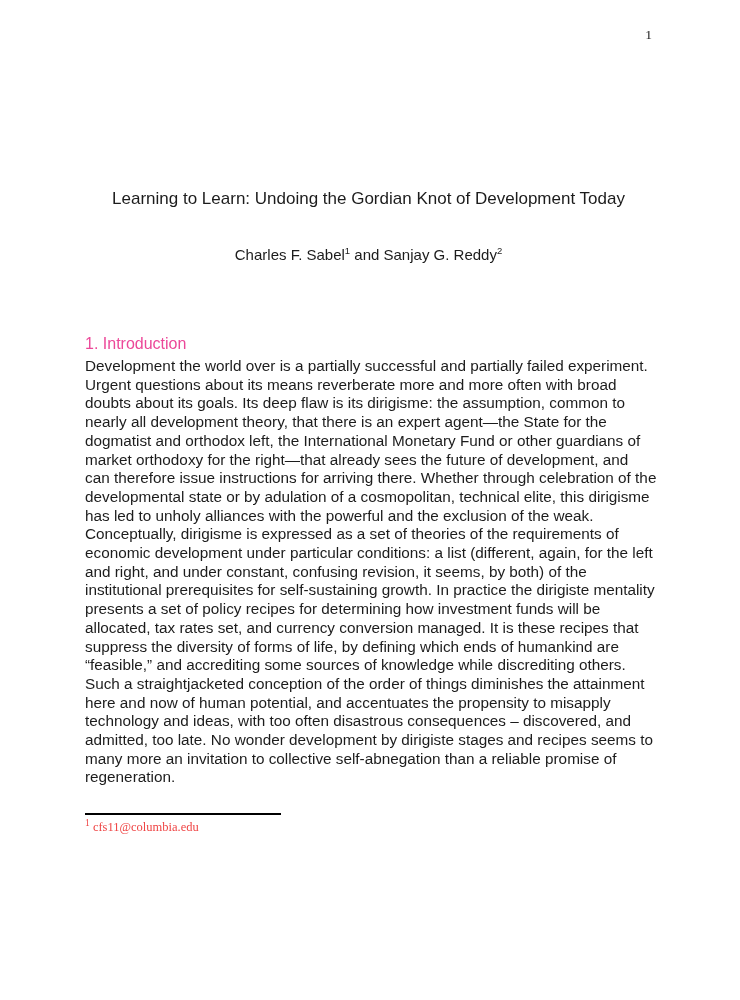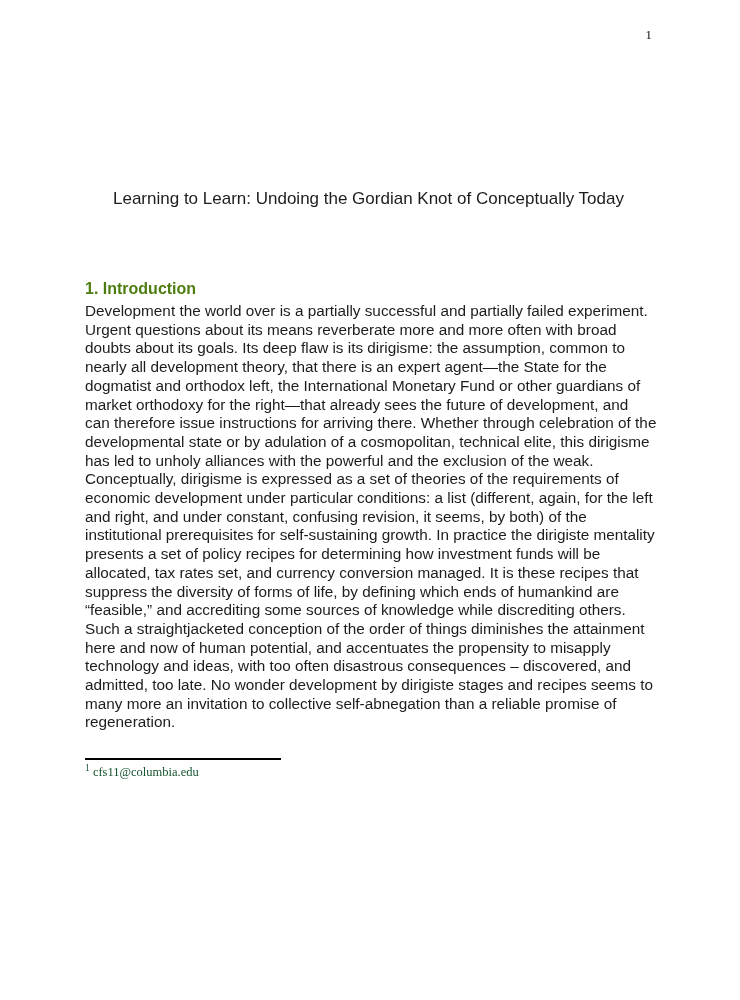--- a/index.html
+++ b/index.html
@@ -44,23 +44,23 @@
   }
   .authors sup, .footnote sup {
     font-size: 9.5px;
     line-height: 0;
     vertical-align: super;
   }
   .section-heading {
     margin: 70px 0 0 0;
     font-family: "Liberation Sans", sans-serif;
     font-size: 16px;
-    font-weight: 700;
+    font-weight: 400;
     line-height: 19px;
-    color: #4d7c0f;
+    color: #ec4899;
   }
   .body-para {
     margin: 4px 0 0 0;
     font-family: "Liberation Sans", sans-serif;
     font-size: 15.3px;
     line-height: 18.7px;
     text-align: left;
     color: #1c1c1c;
     width: 572px;
   }
@@ -69,32 +69,33 @@
   }
   .footnote-rule {
     width: 196px;
     border-top: 2px solid #000000;
     margin-bottom: 5px;
   }
   .footnote {
     font-family: "Liberation Serif", serif;
     font-size: 12.5px;
     line-height: 15.5px;
-    color: #14532d;
+    color: #ef4444;
   }
 </style>
 </head>
 <body>
 
 <div class="page">
 
   <div class="page-number">1</div>
 
-  <h1 class="title">Learning to Learn: Undoing the Gordian Knot of Conceptually Today</h1>
+  <h1 class="title">Learning to Learn: Undoing the Gordian Knot of Development Today</h1>
 
+  <div class="authors"><span>Charles F. Sabel</span><sup>1</sup><span> and </span><span>Sanjay G. Reddy</span><sup>2</sup></div>
 
   <h2 class="section-heading">1. Introduction</h2>
 
   <p class="body-para">Development the world over is a partially successful and partially failed experiment.  Urgent questions about its means reverberate more and more often with broad doubts about its goals. Its deep flaw is its dirigisme: the assumption, common to nearly all development theory, that there is an expert agent—the State for the dogmatist and orthodox left, the International Monetary Fund or other guardians of market orthodoxy for the right—that already sees the future of development, and can therefore issue instructions for arriving there.   Whether through celebration of the developmental state or by adulation of a cosmopolitan, technical elite, this dirigisme has led to unholy alliances with the powerful and the exclusion of the weak.  Conceptually, dirigisme is expressed as a set of theories of the requirements of economic development under particular conditions: a list (different, again, for the left and right, and under constant, confusing revision, it seems, by both) of the institutional prerequisites for self-sustaining growth.  In practice the dirigiste mentality presents a set of policy recipes for determining how investment funds will be allocated, tax rates set, and currency conversion managed. It is these recipes that suppress the diversity of forms of life, by defining which ends of humankind are “feasible,” and accrediting some sources of knowledge while discrediting others.  Such a straightjacketed conception of the order of things diminishes the attainment here and now of human potential, and accentuates the propensity to misapply technology and ideas, with too often disastrous consequences – discovered, and admitted, too late.  No wonder development by dirigiste stages and recipes seems to many more an invitation to collective self-abnegation than a reliable promise of regeneration.</p>
 
 
   <div class="footnote-area">
     <div class="footnote-rule"></div>
     <div class="footnote"><sup>1</sup> <span>cfs11@columbia.edu</span></div>
   </div>

